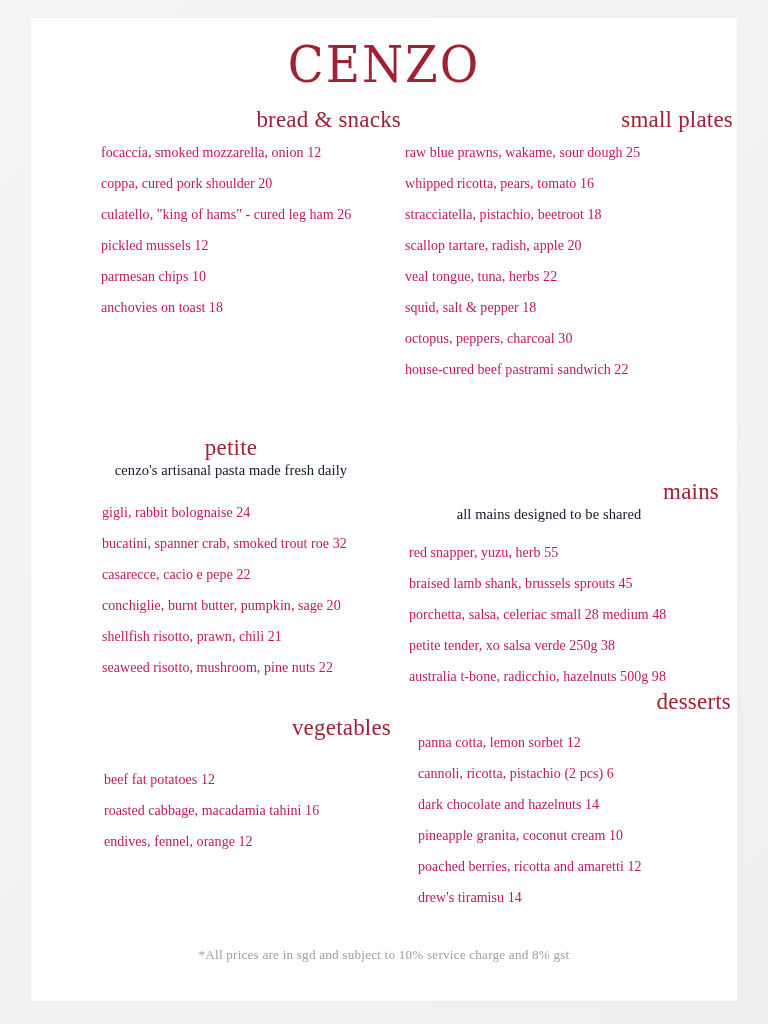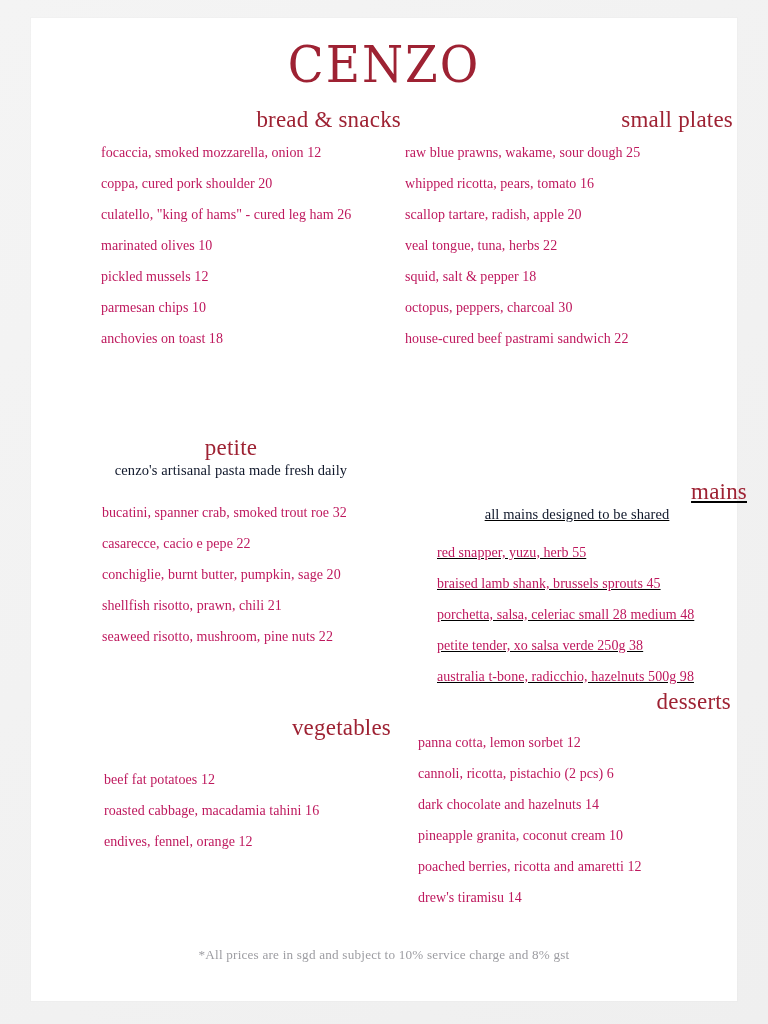--- a/index.html
+++ b/index.html
@@ -98,21 +98,21 @@
   #sec-small .items { padding-left: 2px; }
 
   
   #band-mid { position: relative; height: 290px; }
 
   #sec-pasta { left: 40px;  top: 28px;  width: 320px; }
   #sec-pasta .section-title { text-align: center; }
   #sec-pasta .section-subtitle { text-align: center; }
   #sec-pasta .items { padding-left: 31px; margin-top: 26px; }
 
-  #sec-mains { left: 376px; top: 72px;  width: 340px; text-decoration: underline; }
+  #sec-mains { left: 348px; top: 72px;  width: 340px; }
   #sec-mains .items { padding-left: 30px; margin-top: 22px; }
 
   
   #band-bot { position: relative; height: 230px; }
 
   #sec-veg  { left: 40px;  top: 18px;  width: 320px; }
   #sec-veg .items { padding-left: 33px; margin-top: 33px; }
 
   #sec-desserts { left: 360px; top: -8px; width: 340px; }
   #sec-desserts .items { padding-left: 27px; margin-top: 22px; }
@@ -138,48 +138,49 @@
     <div class="logo">CENZO</div>
 
     <div class="band" id="band-top">
 
       <div class="col-left" id="sec-bread">
         <div class="section-title">bread &amp; snacks</div>
         <div class="items">
           <div class="item">focaccia, smoked mozzarella, onion 12</div>
           <div class="item">coppa, cured pork shoulder 20</div>
           <div class="item">culatello, "king of hams" - cured leg ham 26</div>
-          <div class="item">marinated olives 10</div>
           <div class="item">pickled mussels 12</div>
           <div class="item">parmesan chips 10</div>
           <div class="item">anchovies on toast 18</div>
         </div>
       </div>
 
       <div class="col-right" id="sec-small">
         <div class="section-title">small plates</div>
         <div class="items">
           <div class="item">raw blue prawns, wakame, sour dough 25</div>
           <div class="item">whipped ricotta, pears, tomato 16</div>
+          <div class="item">stracciatella, pistachio, beetroot 18</div>
           <div class="item">scallop tartare, radish, apple 20</div>
           <div class="item">veal tongue, tuna, herbs 22</div>
           <div class="item">squid, salt &amp; pepper  18</div>
           <div class="item">octopus, peppers, charcoal 30</div>
           <div class="item">house-cured beef pastrami sandwich 22</div>
         </div>
       </div>
 
     </div>
 
     <div class="band" id="band-mid">
 
       <div class="col-left" id="sec-pasta">
         <div class="section-title">petite</div>
         <div class="section-subtitle">cenzo's artisanal pasta made fresh daily</div>
         <div class="items">
+          <div class="item">gigli, rabbit bolognaise 24</div>
           <div class="item">bucatini, spanner crab, smoked trout roe 32</div>
           <div class="item">casarecce, cacio e pepe 22</div>
           <div class="item">conchiglie, burnt butter, pumpkin, sage 20</div>
           <div class="item">shellfish risotto, prawn, chili 21</div>
           <div class="item">seaweed risotto, mushroom, pine nuts 22</div>
         </div>
       </div>
 
       <div class="col-right" id="sec-mains">
         <div class="section-title">mains</div>

